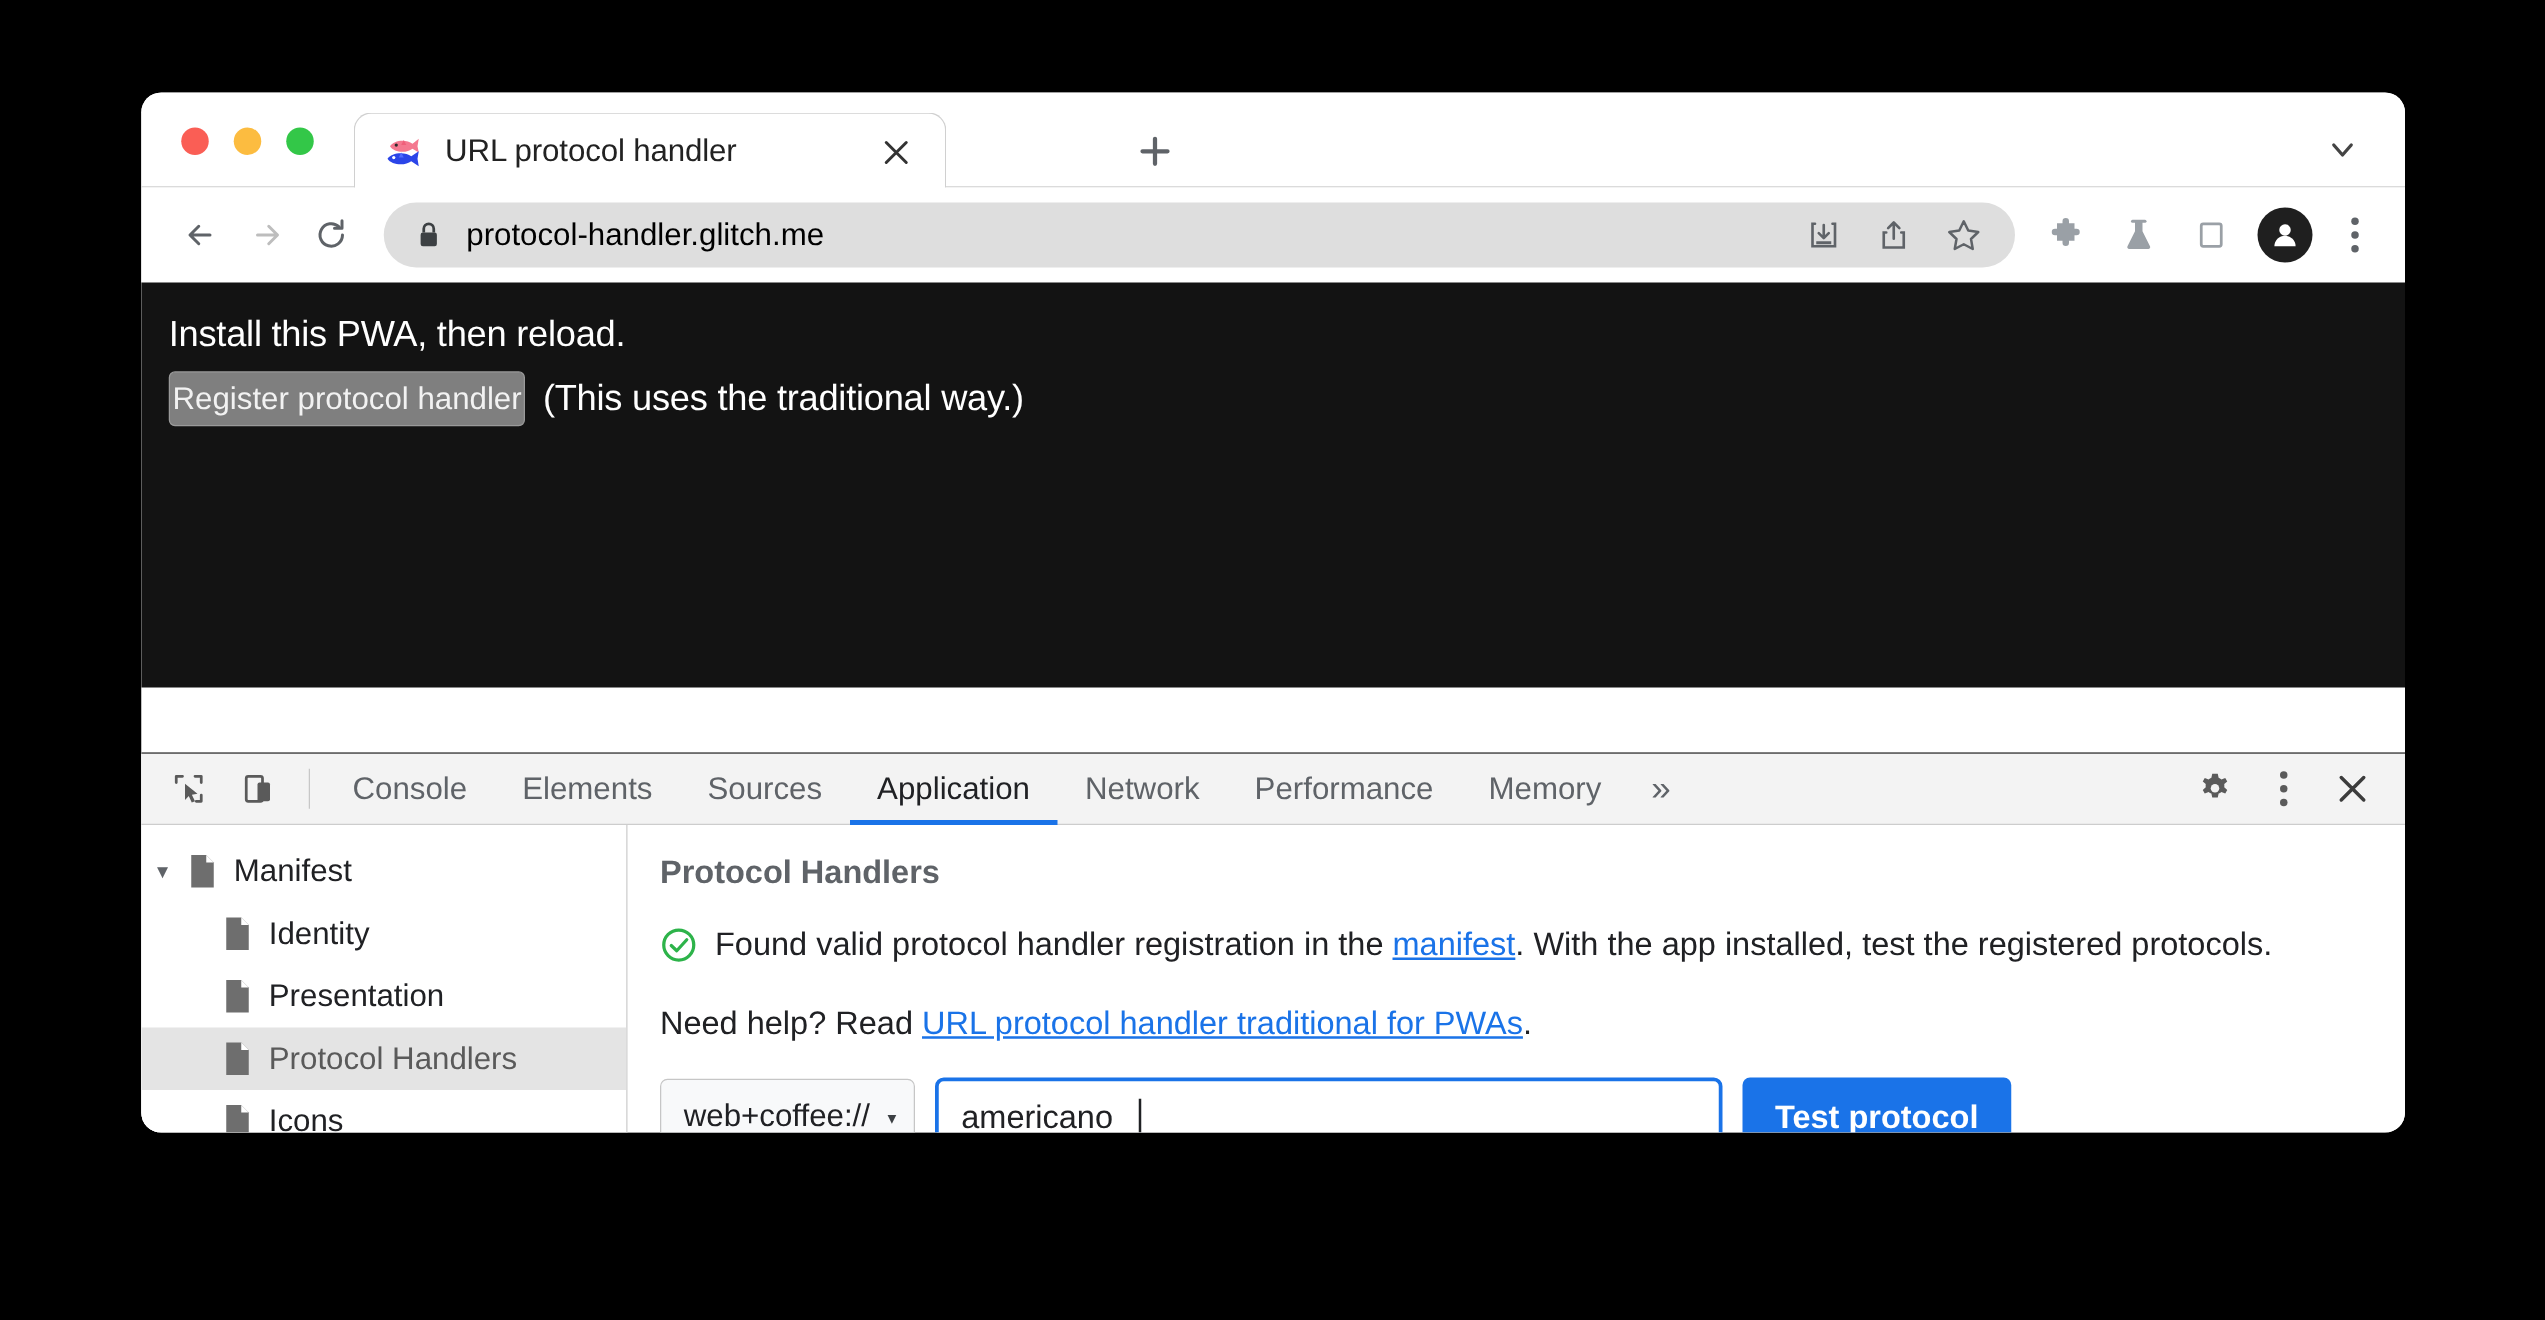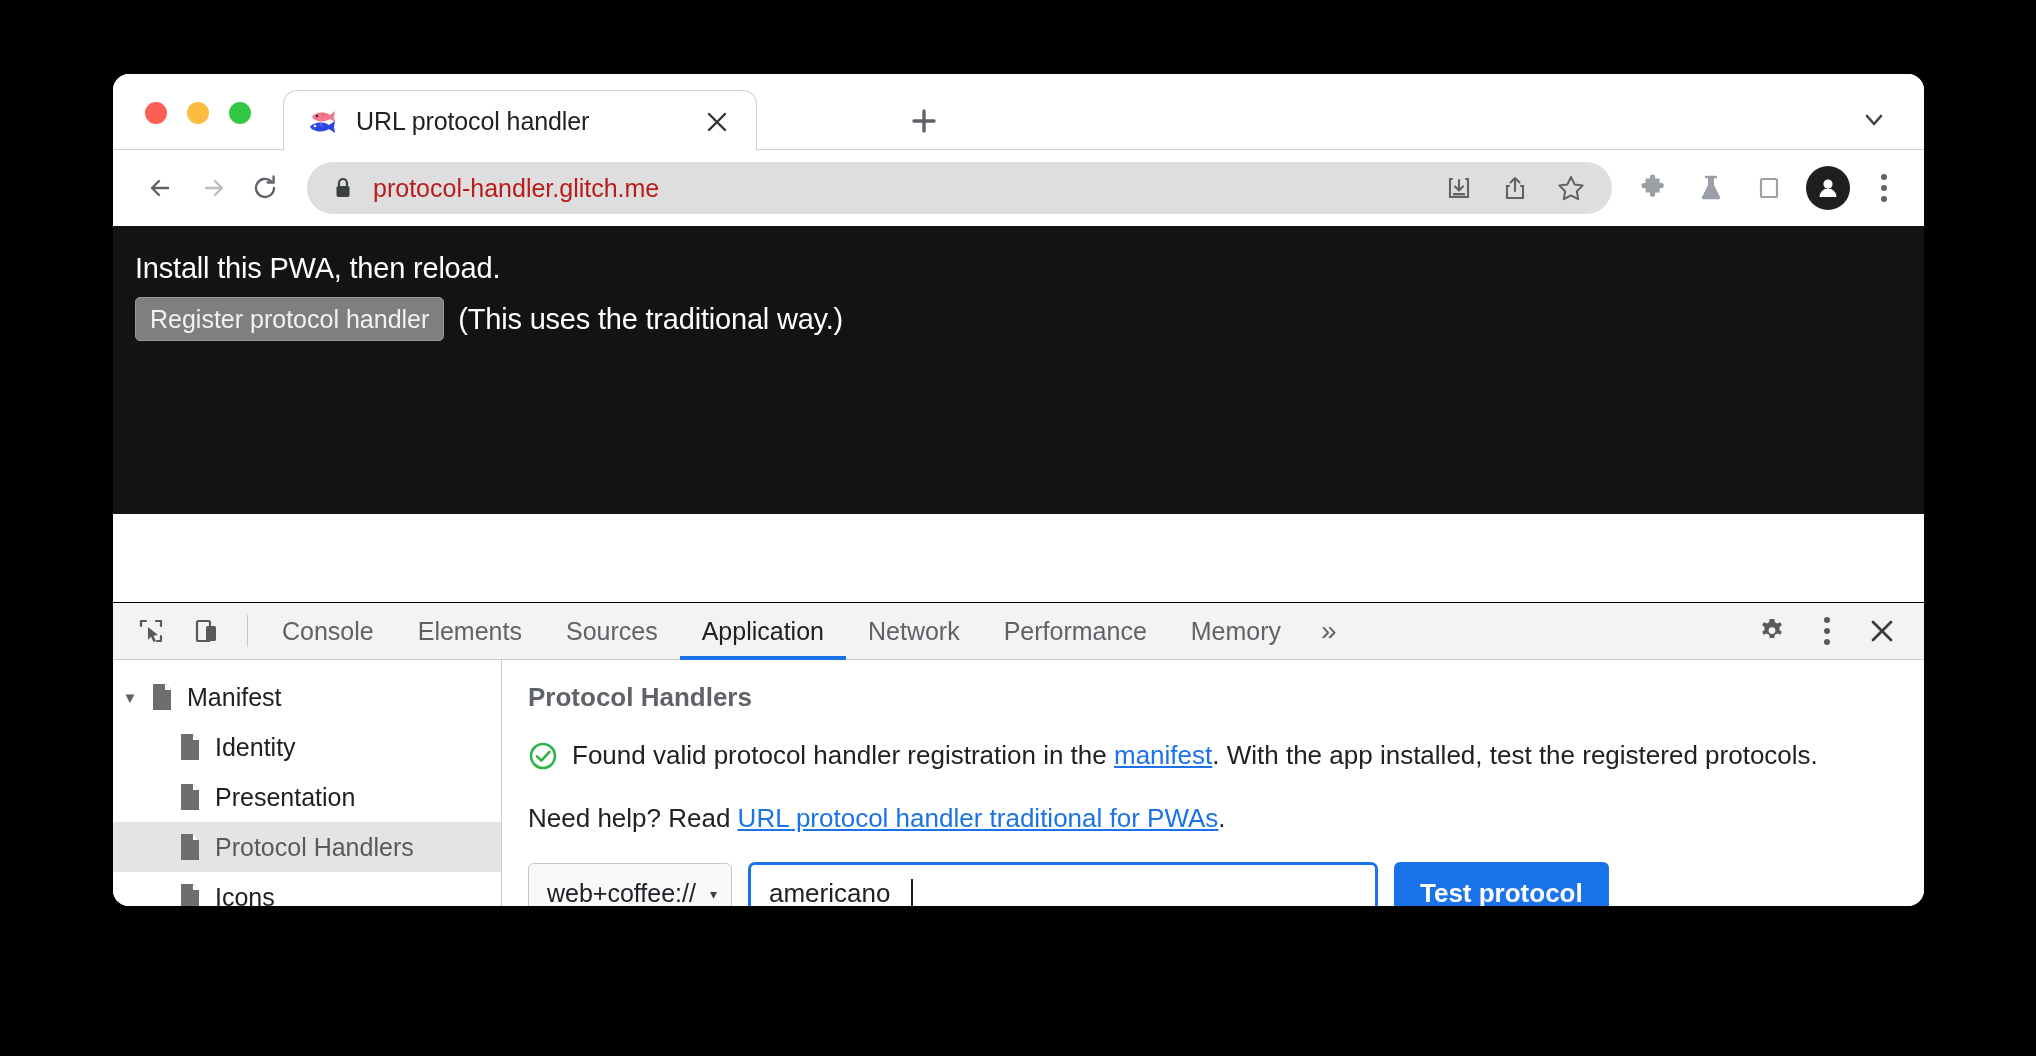--- a/index.html
+++ b/index.html
@@ -100,53 +100,53 @@
     background: #dedede;
     border-radius: 26px;
     display: flex; align-items: center;
     padding: 0 14px 0 26px;
     min-width: 0;
   }
   .lock-icon { flex: 0 0 auto; width: 22px; height: 24px; color: #3c4043; margin-right: 18px; display:flex; align-items:center; }
   .omnibox-url {
     flex: 1 1 auto;
     font-size: 25px;
-    color: #b91c1c;
+    color: #000000;
     white-space: nowrap; overflow: hidden; text-overflow: ellipsis;
   }
   .omnibox-actions { flex: 0 0 auto; display: flex; align-items: center; gap: 14px; padding-right: 6px; }
   .omni-icon { width: 42px; height: 42px; display:flex; align-items:center; justify-content:center; color:#5f6368; }
   .toolbar-right { flex: 0 0 auto; display: flex; align-items: center; gap: 16px; margin-left: 20px; }
   .tb-icon { width: 42px; height: 42px; display:flex; align-items:center; justify-content:center; color:#5f6368; }
   .avatar-btn { width: 44px; height: 44px; border-radius: 50%; background:#1f1f1f; display:flex; align-items:center; justify-content:center; color:#fff; }
   .kebab { width: 36px; height: 42px; display:flex; flex-direction:column; align-items:center; justify-content:center; gap:5px; }
   .kebab i { display:block; width:6px; height:6px; border-radius:50%; background:#5f6368; }
 
   
   .viewport {
     position: relative;
-    height: 288px;
+    height: 324px;
     background: #131313;
     padding: 26px 0 0 22px;
     overflow: hidden;
   }
   .pwa-line {
     color: #fff;
     font-size: 29px;
     margin-bottom: 12px;
     letter-spacing: -0.2px;
   }
   .pwa-row { display: flex; align-items: center; gap: 14px; }
   .register-btn {
     background: #7f7f7f;
     color: #f2f2f2;
     border: 1px solid #9a9a9a;
     border-radius: 5px;
     font-size: 25px;
-    padding: 6px 14px;
+    padding: 6px 2px;
     font-family: "Liberation Sans", sans-serif;
     line-height: 1.2;
   }
   .traditional-note { color: #fff; font-size: 29px; letter-spacing: -0.2px; }
 
   
   .devtools {
     position: absolute;
     left: 0; right: 0; bottom: 0; top: 528px;
     background: #fff;

